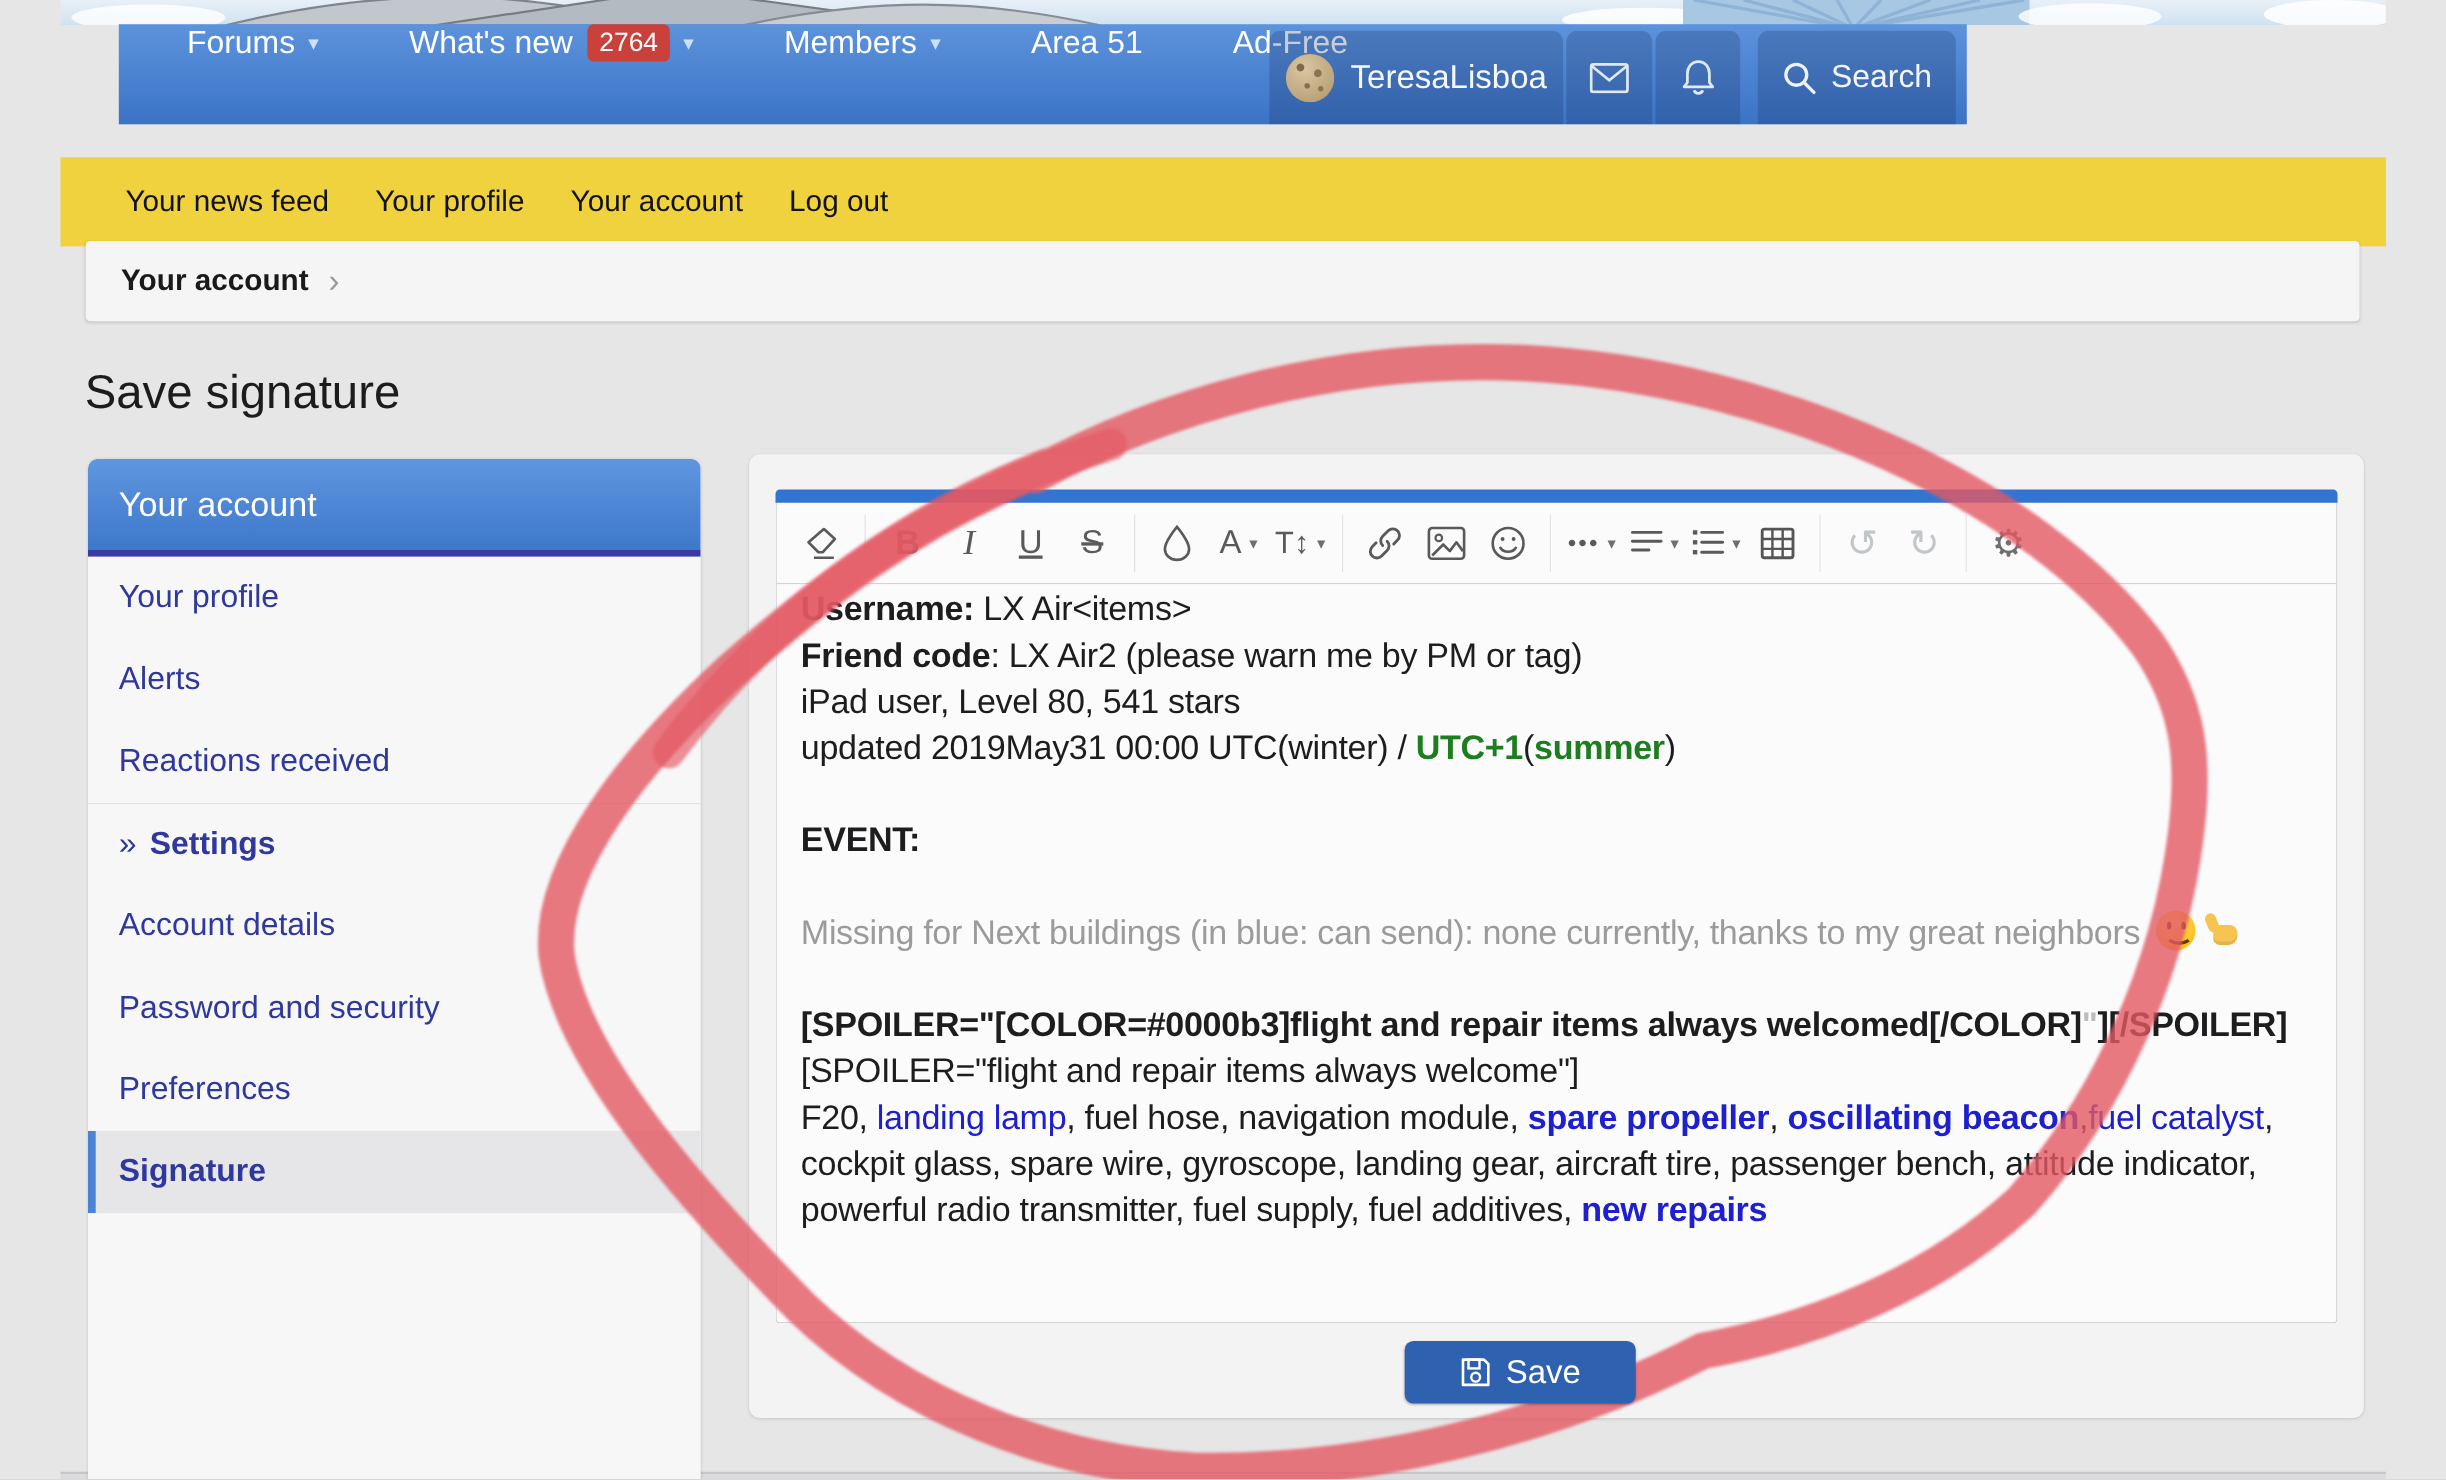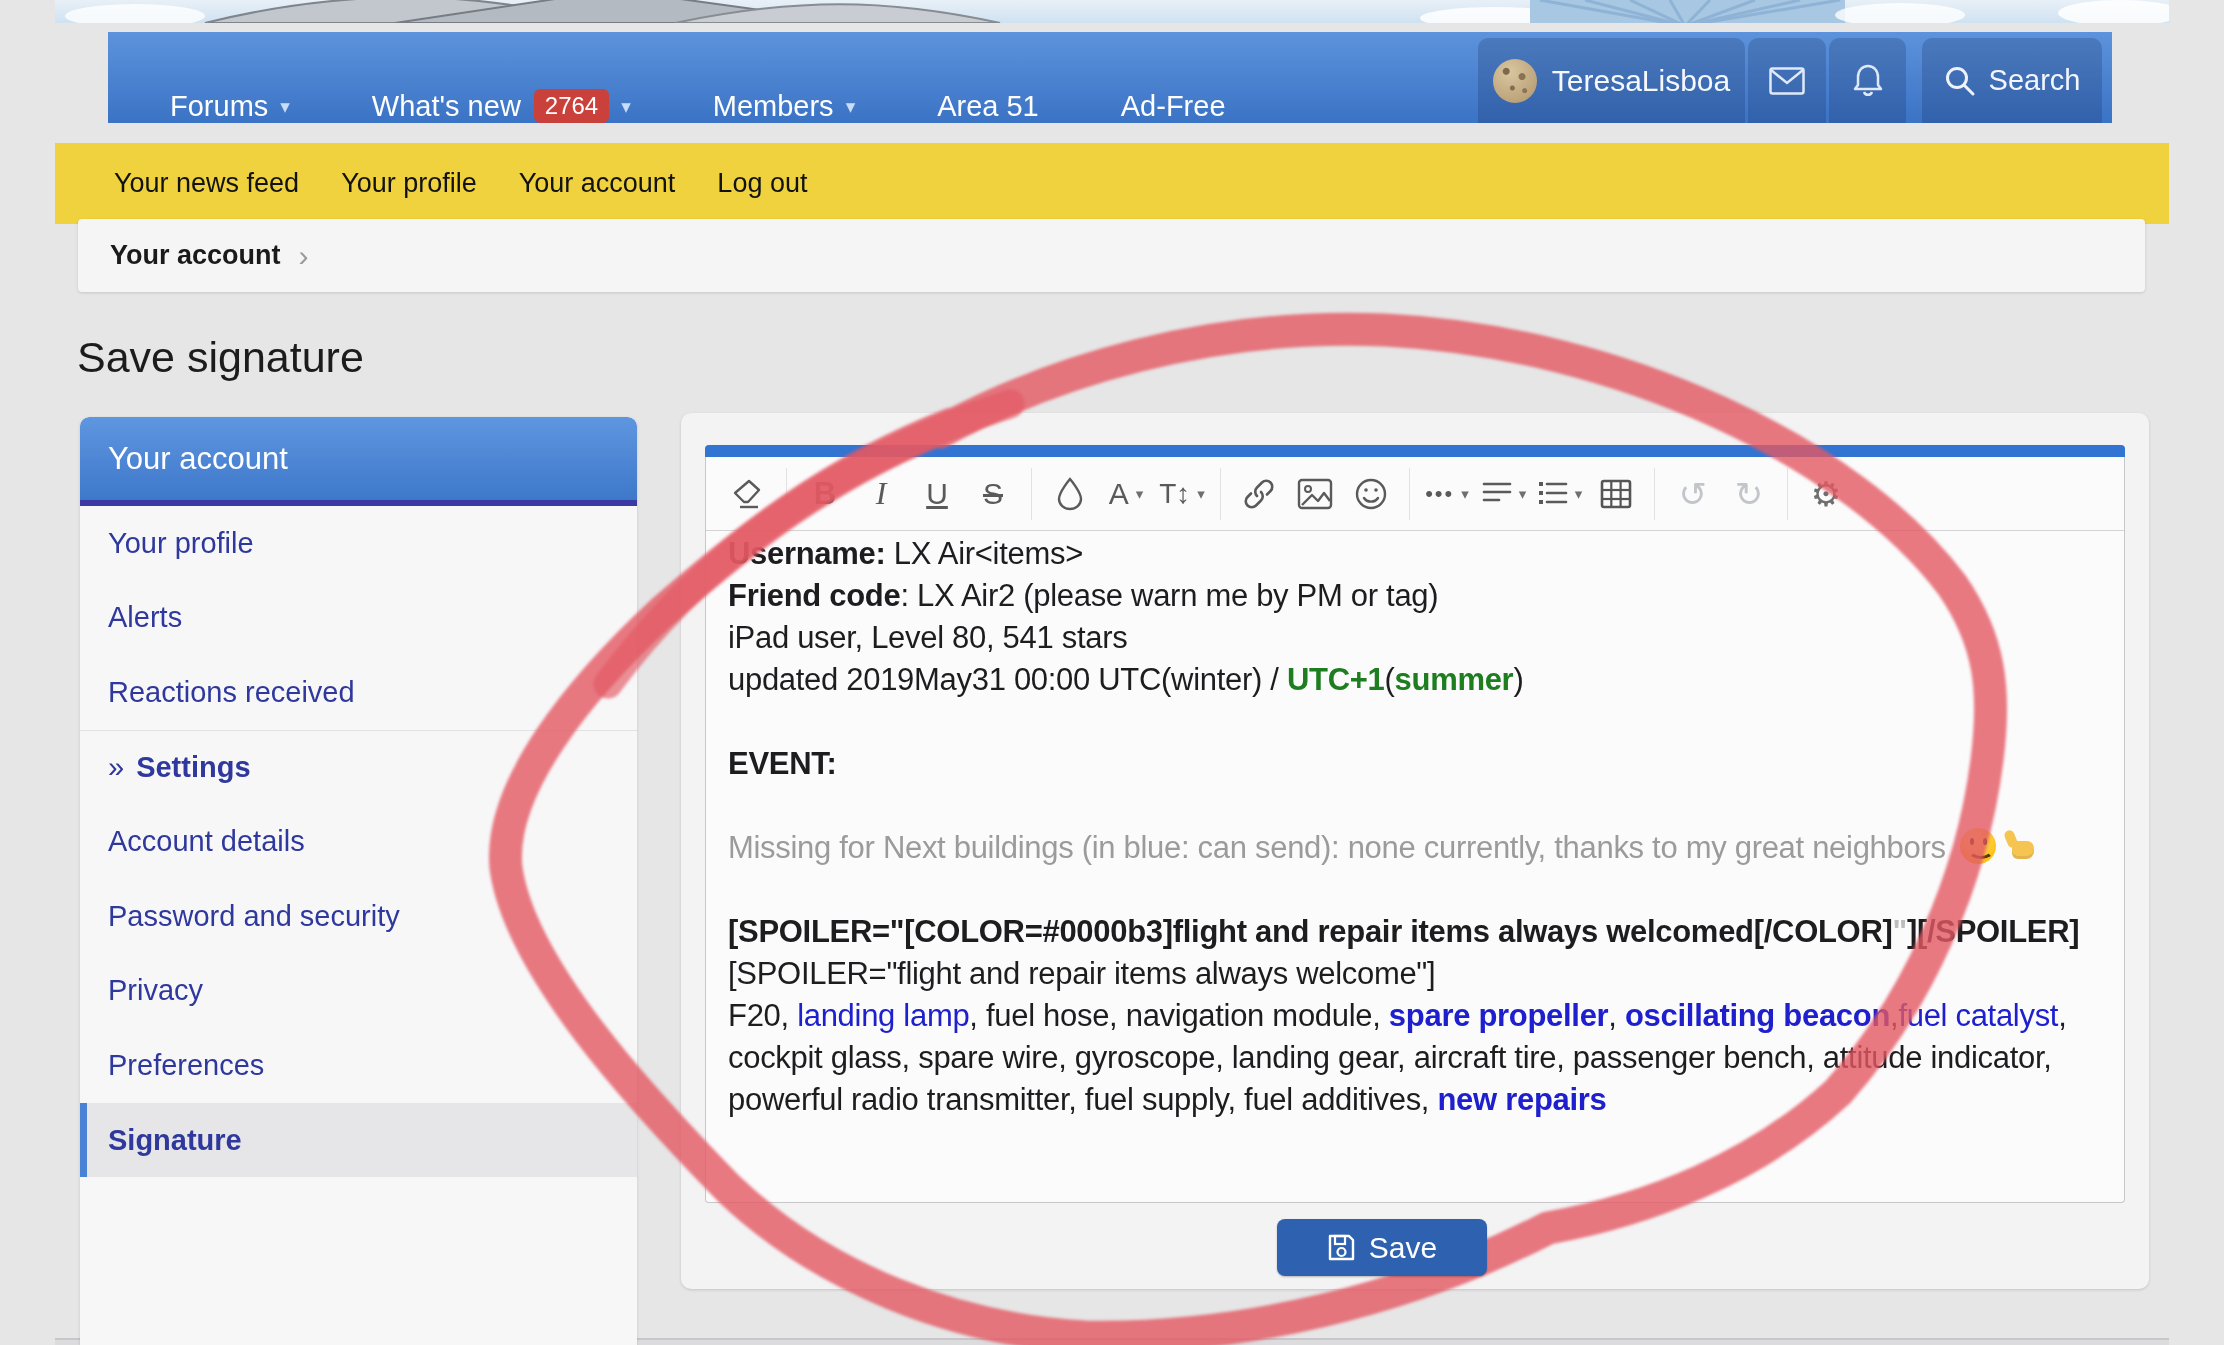--- a/index.html
+++ b/index.html
@@ -6,23 +6,23 @@
   *{box-sizing:border-box;}
   #screen{
     position:relative;width:2224px;height:1345px;overflow:hidden;
     background:#e6e6e6;font-family:"Liberation Sans","DejaVu Sans",sans-serif;
     -webkit-font-smoothing:antialiased;
   }
   
   .hdrimg{position:absolute;left:55px;top:0;width:2114px;height:23px;overflow:hidden;}
   
   .nav{
-    position:absolute;left:108px;top:32px;width:2004px;height:91px;
+    position:absolute;left:108px;top:22px;width:1680px;height:91px;
     background:linear-gradient(180deg,#5d93dc,#3b73c5);
-    display:flex;align-items:flex-end;color:#fff;
+    display:flex;align-items:flex-start;color:#fff;
   }
   .nav-items{display:flex;align-items:center;padding-left:62px;gap:82px;}
   .nav-item{display:flex;align-items:center;font-size:29px;color:#fdfdfe;cursor:pointer;white-space:nowrap;}
   .nav-caret{font-size:19px;color:rgba(225,238,252,.85);margin-left:12px;}
   .nav-badge{
     background:#c9413a;color:#fff;font-size:24px;line-height:24px;
     padding:5px 11px;border-radius:6px;margin-left:13px;
   }
   .nav-right{position:absolute;right:10px;top:6px;height:85px;display:flex;align-items:stretch;}
   .nav-tab{
@@ -267,23 +267,20 @@
         <span class="pfx">»</span>
         <span>Settings</span>
       </li>
       <li>
           <span>Account details</span>
         </li>
       <li>
           <span>Password and security</span>
         </li>
       <li>
-          <span>Privacy</span>
-        </li>
-      <li>
           <span>Preferences</span>
         </li>
       <li class="selected">
           <span>Signature</span>
         </li>
       <li></li>
     </ul>
   </div>
 
   <div class="main-card">

